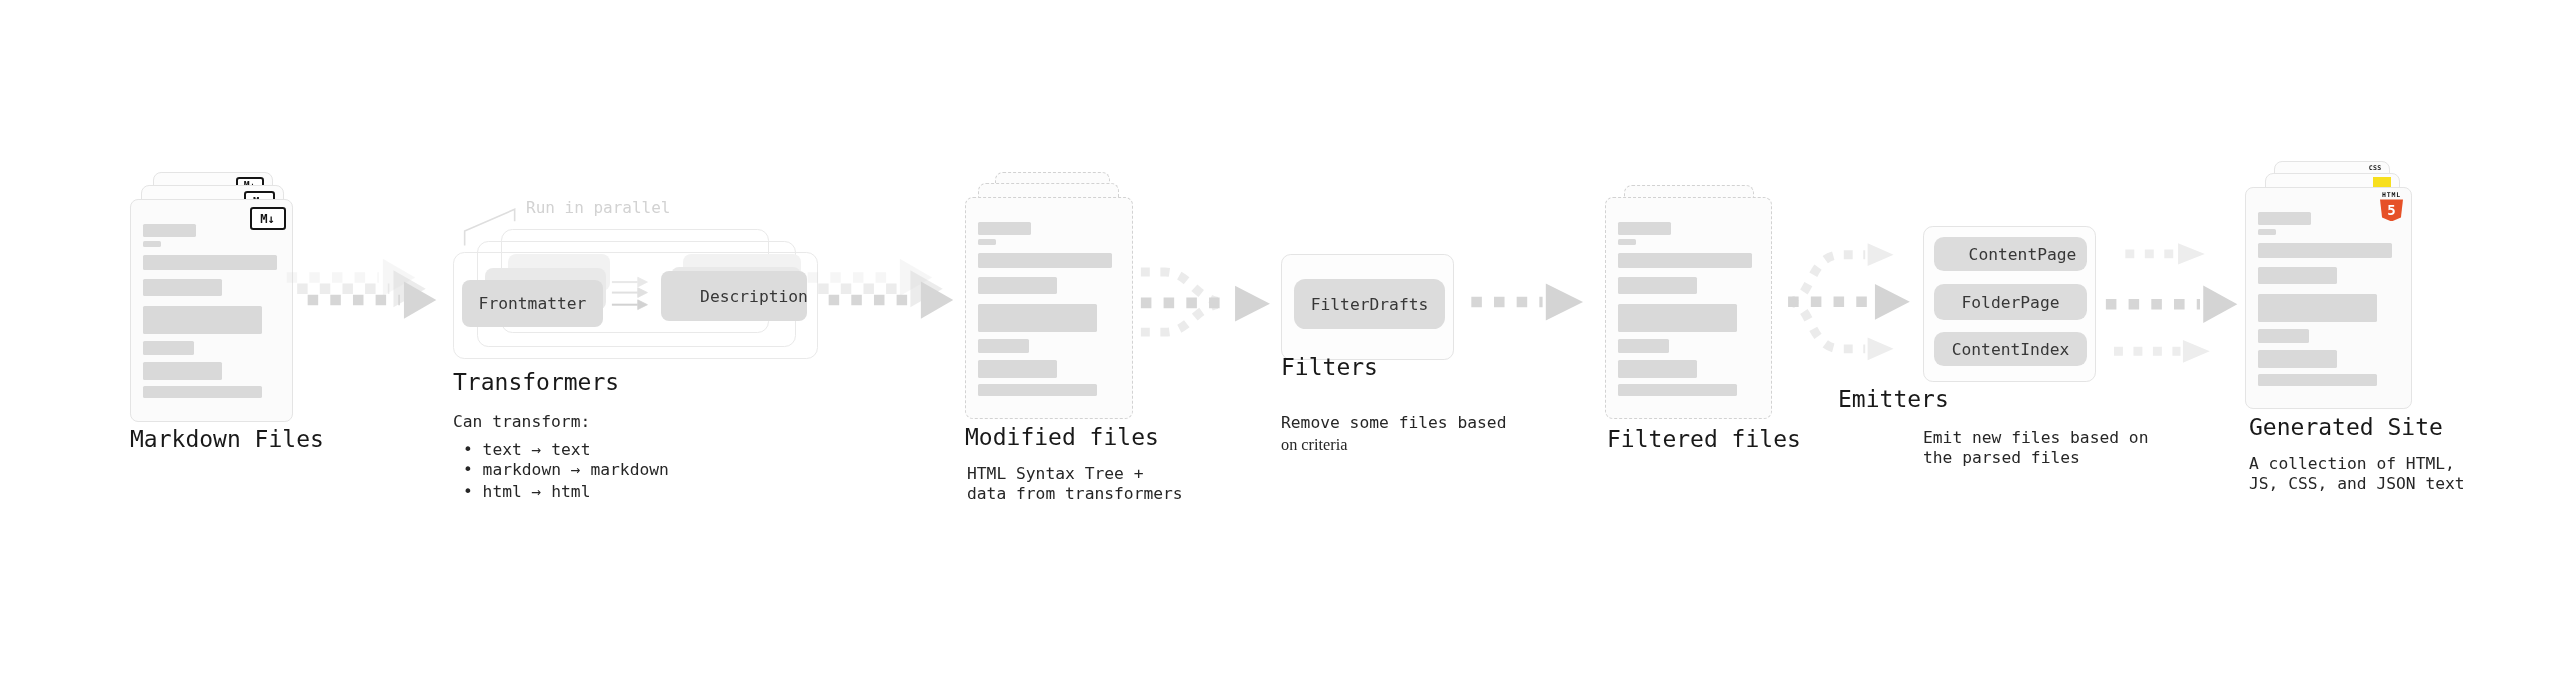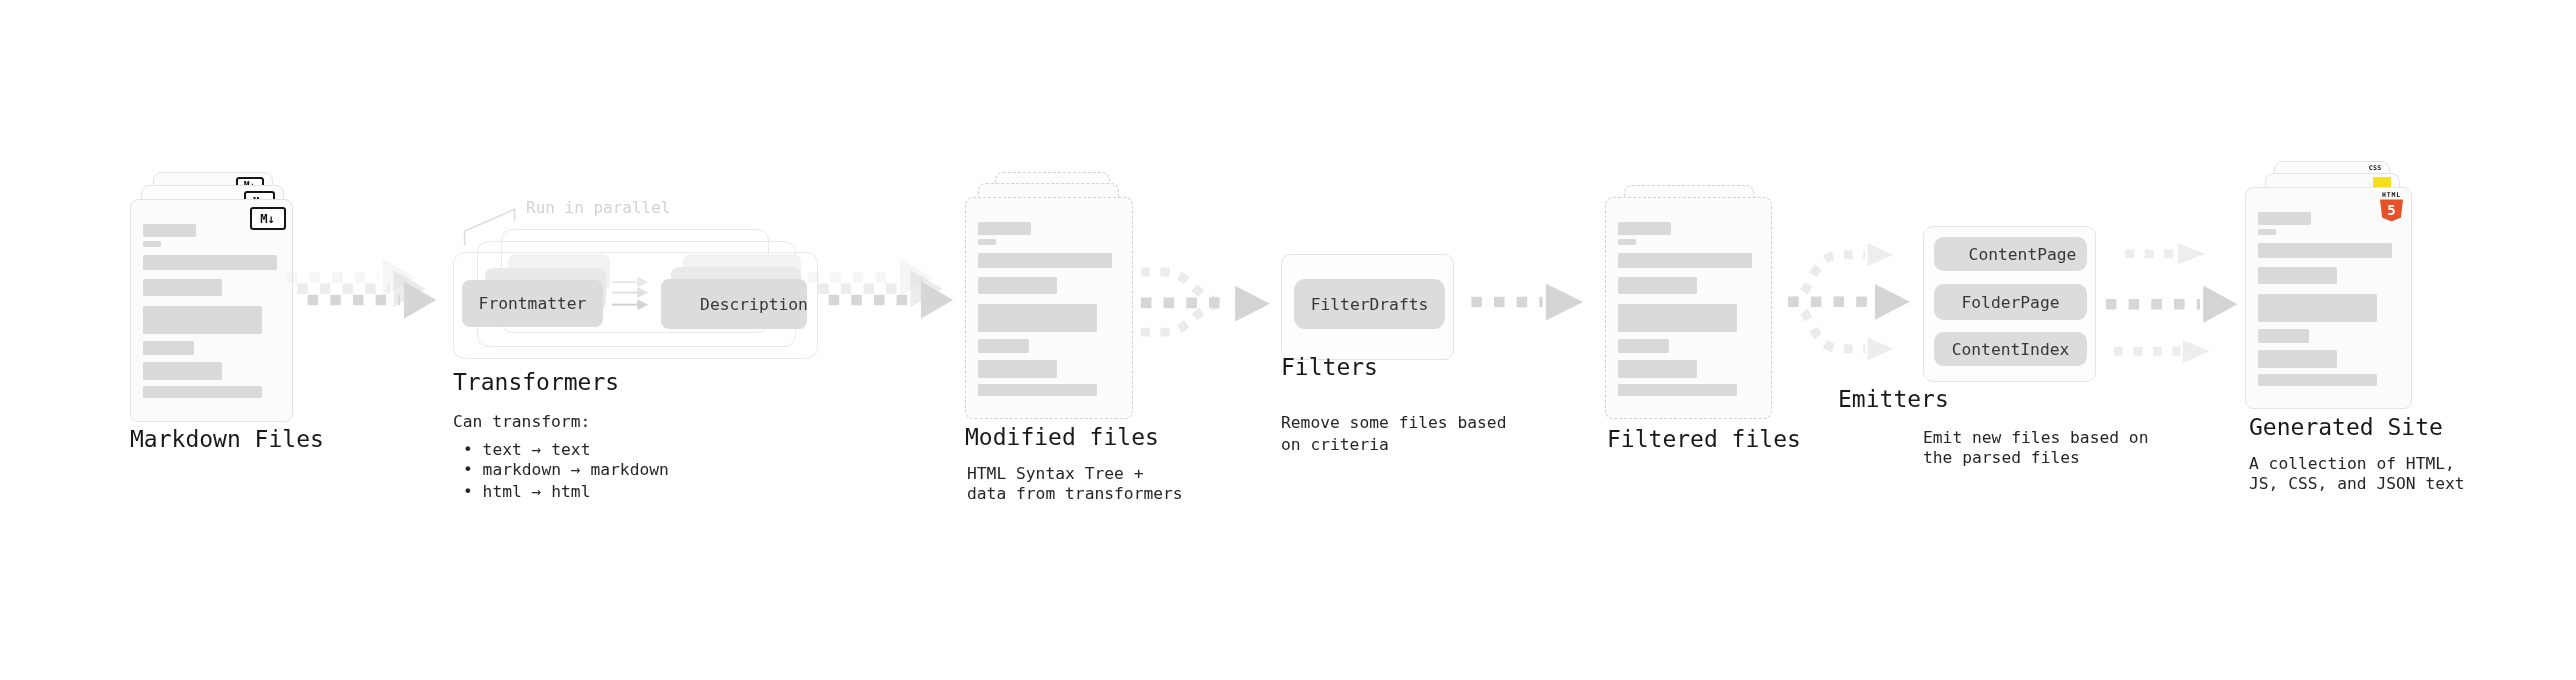--- a/index.html
+++ b/index.html
@@ -82,21 +82,21 @@
       <polyline points="8,54 8,36 70,9 70,24" fill="none" stroke="#dedede" stroke-width="2"></polyline>
     </svg>
     <div class="annotation" style="left:526px;top:200px;">Run in parallel</div>
 
     <div class="ghost" style="left:508px;top:254px;width:102px;height:37px;background:#f2f2f2;"></div>
     <div class="ghost" style="left:485px;top:268px;width:121px;height:42px;background:#e9e9e9;"></div>
     <div class="btn" style="left:462px;top:280px;width:141px;height:47px;">Frontmatter</div>
 
     <div class="ghost" style="left:683px;top:254px;width:118px;height:39px;background:#f2f2f2;"></div>
     <div class="ghost" style="left:671px;top:267px;width:130px;height:45px;background:#e9e9e9;"></div>
-    <div class="btn" style="left:661px;top:279px;width:146px;height:50px;padding-left:40px;">Description</div>
+    <div class="btn" style="left:661px;top:271px;width:146px;height:50px;padding-left:40px;">Description</div>
 
     <svg style="left:605px;top:274px;" width="59" height="42" viewBox="0 0 72 52">
       <g stroke="#e8e8e8" fill="#e8e8e8">
           <line x1="8" y1="10" x2="40" y2="10" stroke-width="2.5"></line>
           <polygon points="40,4 40,16 52,10"></polygon>
         </g>
       <g stroke="#e0e0e0" fill="#e0e0e0">
           <line x1="8" y1="23" x2="40" y2="23" stroke-width="2.5"></line>
           <polygon points="40,17 40,29 52,23"></polygon>
         </g>
@@ -151,21 +151,21 @@
     <path d="M6,86 H36 C64,86 72,58 100,52" fill="none" stroke="#ebebeb" stroke-width="11" stroke-dasharray="11 13"></path>
     <line x1="6" y1="50" x2="118" y2="50" stroke="#d6d6d6" stroke-width="13" stroke-dasharray="13 15"></line>
     <polygon points="122,29 122,73 165,51" fill="#d4d4d4"></polygon>
   </svg>
 
   <div>
     <div class="panel" style="left:1281px;top:254px;width:173px;height:106px;"></div>
     <div class="btn" style="left:1294px;top:279px;width:151px;height:50px;border-radius:11.4px;">FilterDrafts</div>
     <div class="title" style="left:1281px;top:356px;">Filters</div>
     <div class="desc" style="left:1281px;top:415px;">Remove some files based</div>
-    <div class="desc" style="left:1281px;top:437px;">on criteria</div>
+    <div class="desc" style="left:1281px;top:437px;font-family:Liberation Serif, serif;">on criteria</div>
   </div>
 
   <svg style="left:1463px;top:268px;" width="130" height="68" viewBox="0 0 160 84">
     <line x1="10" y1="42" x2="98" y2="42" stroke="#d6d6d6" stroke-width="13" stroke-dasharray="13 15"></line>
     <polygon points="102,19 102,65 148,42" fill="#d4d4d4"></polygon>
   </svg>
 
   <div>
     <div class="card dashed" style="left:1624px;top:185px;width:130px;height:57px;"></div>
     <div class="card dashed" style="left:1605px;top:197px;width:167px;height:222px;">

